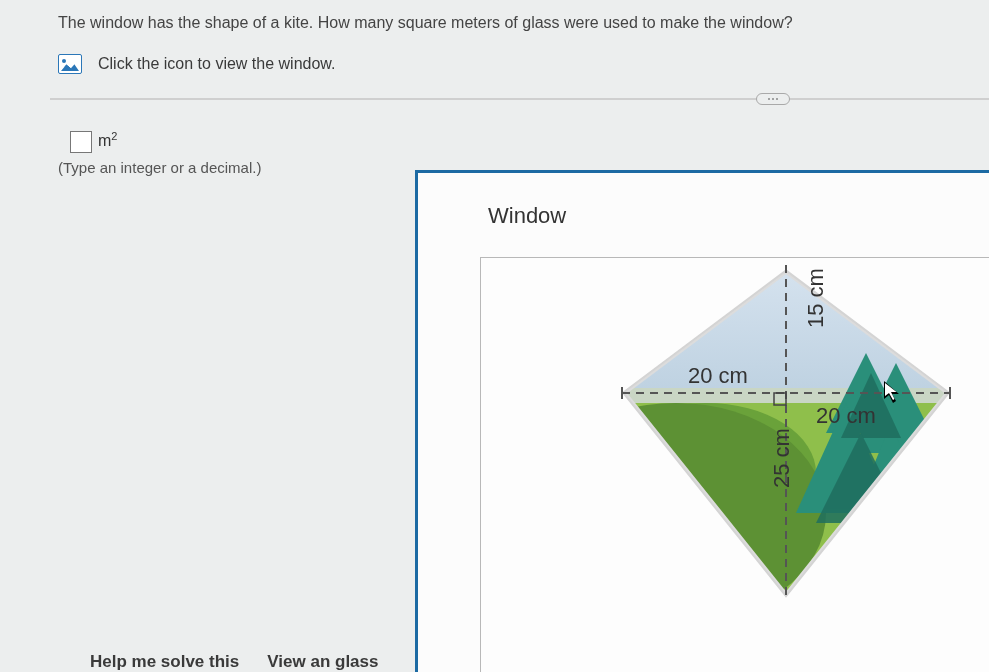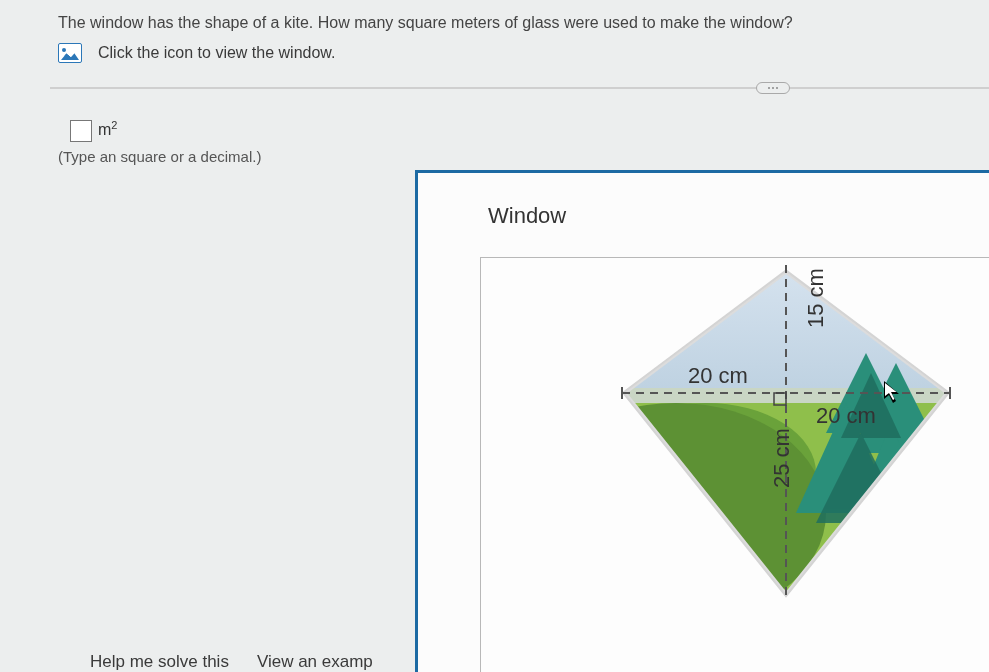--- a/index.html
+++ b/index.html
@@ -6,21 +6,21 @@
 body {
   font-family: Arial, Helvetica, sans-serif;
   background: #eceeee;
   width: 989px;
   height: 672px;
   overflow: hidden;
   position: relative;
   color: #3a3a3a;
 }
 .content { padding: 14px 0 0 58px; position: relative; height: 100%; }
-.question { font-size: 16px; color: #444; margin-bottom: 11px; }
+.question { font-size: 16px; color: #444; margin-bottom: 22px; }
 .icon-row { display: flex; align-items: center; gap: 16px; margin-bottom: 24px; }
 .img-icon {
   width: 24px; height: 20px; border: 1.5px solid #2b77b8; border-radius: 2px;
   position: relative; background: #fff;
 }
 .img-icon::before {
   content: ""; position: absolute; left: 3px; top: 4px; width: 4px; height: 4px;
   background: #2b77b8; border-radius: 50%;
 }
 .img-icon::after {
@@ -39,21 +39,21 @@
 .hr-handle span { width: 2px; height: 2px; background: #888; border-radius: 50%; }
 .answer-row { display: flex; align-items: baseline; gap: 6px; margin-bottom: 6px; padding-left: 12px; }
 .ans-input {
   width: 22px; height: 22px; border: 1.5px solid #777; background: #fff;
 }
 .unit { font-size: 16px; color: #333; }
 .unit sup { font-size: 11px; }
 .hint { font-size: 15px; color: #555; margin-top: 4px; }
 .bottom-links {
   position: absolute; left: 90px; bottom: 0; display: flex; gap: 28px;
-  font-weight: normal; font-size: 17px; color: #3a3a3a;
+  font-weight: bold; font-size: 17px; color: #3a3a3a;
 }
 .popup {
   position: absolute; left: 415px; top: 170px; width: 574px; height: 502px;
   background: #fcfcfc; border: 3px solid #1c6aa3; border-right: none; border-bottom: none;
 }
 .popup-title { font-size: 22px; color: #333; padding: 30px 16px 0 70px; }
 .figure-box {
   position: absolute; left: 62px; top: 84px; right: 0; bottom: 0;
   border: 1px solid #b8b8b8; border-right: none; border-bottom: none;
   background: #fdfdfd;
@@ -80,25 +80,25 @@
         <span></span>
     </div>
   </div>
 
   <div class="answer-row">
     <input class="ans-input" type="text" value="" style="">
     <span class="unit">
       <span>m</span><sup>2</sup>
     </span>
   </div>
-  <div class="hint">(Type an square or a decimal.)</div>
+  <div class="hint">(Type an integer or a decimal.)</div>
 
   <div class="bottom-links">
     <div>Help me solve this</div>
-    <div>View an examp</div>
+    <div>View an glass</div>
   </div>
 </div>
 
 <div class="popup">
   <div class="popup-title">Window</div>
   <div class="figure-box">
     <div class="kite-wrap">
       <svg class="kite" viewBox="0 0 360 360">
 
         <defs>

